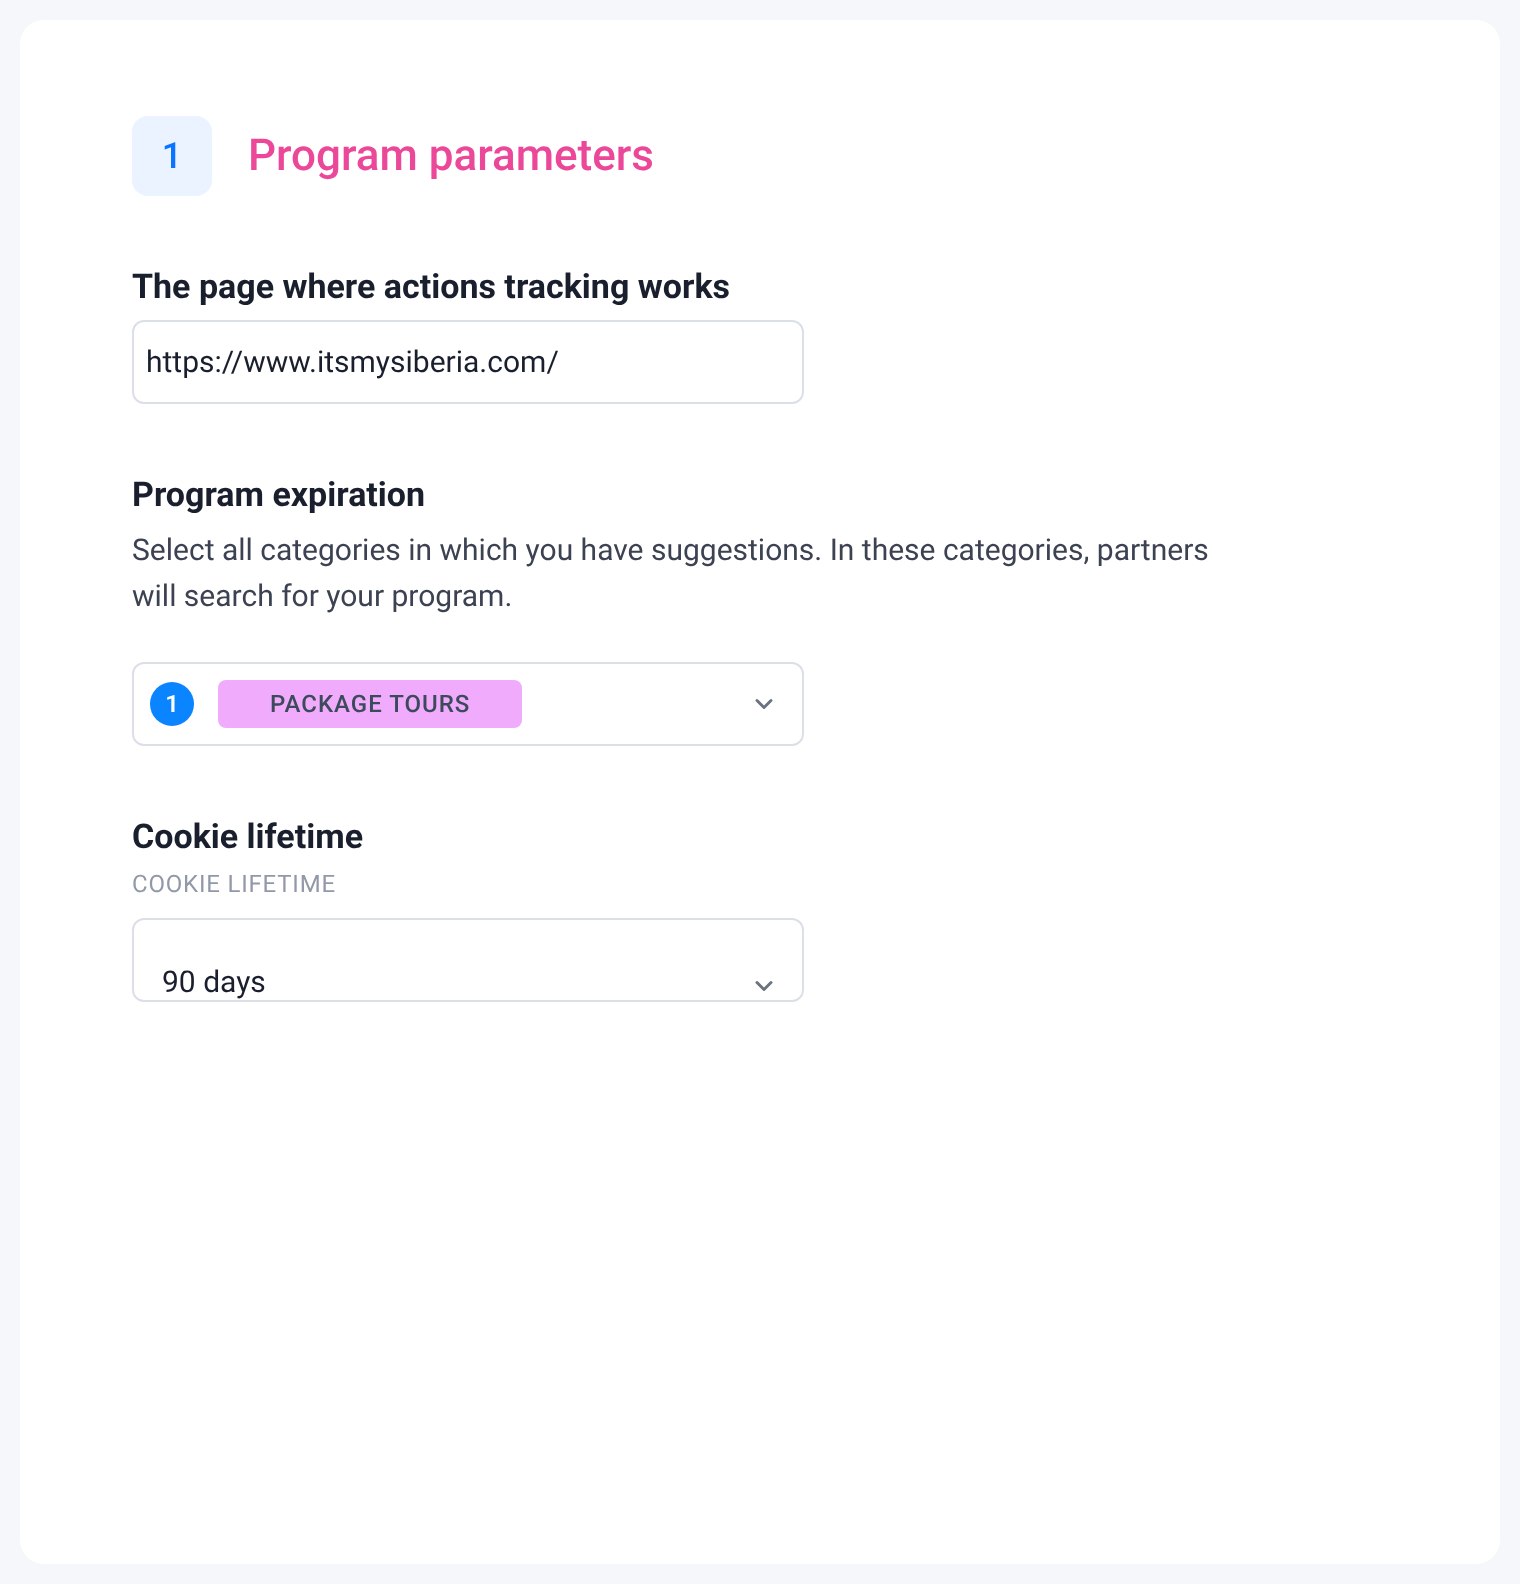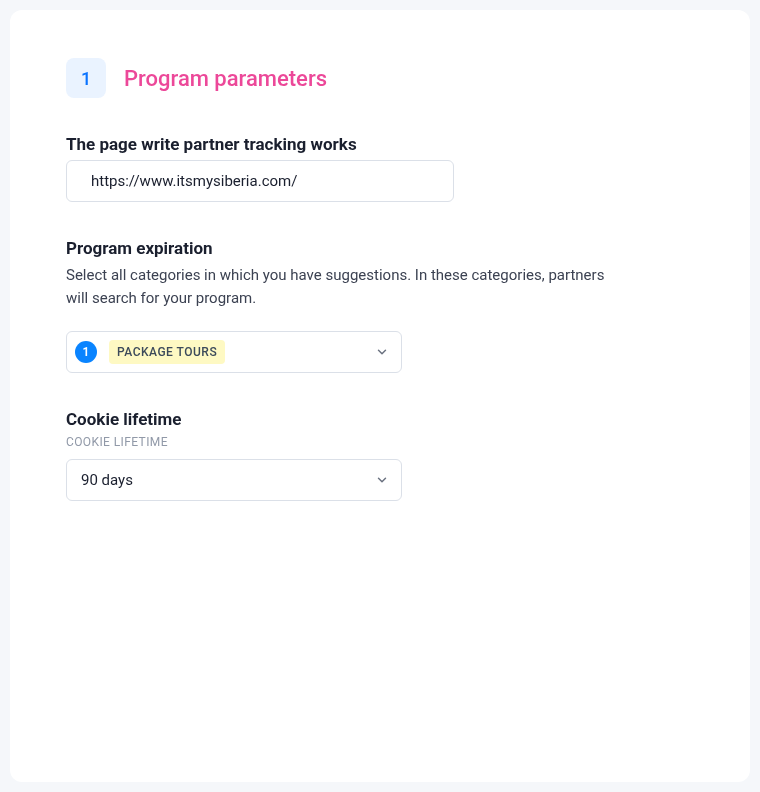--- a/index.html
+++ b/index.html
@@ -61,65 +61,66 @@
     }
     .field-label {
       font-size: 12px;
       color: #9199a8;
       letter-spacing: 0.4px;
       text-transform: uppercase;
       margin-bottom: 10px;
       font-weight: 400;
     }
     .input-text {
-      width: 388px;
+      width: 336px;
       height: 42px;
       border: 1px solid #dbe0e8;
       border-radius: 6px;
-      padding: 0 24px;
+      padding: 0 6px;
       font-size: 15px;
       color: #1a1f2e;
       font-family: inherit;
       outline: none;
     }
     .select-wrap {
       width: 336px;
       height: 42px;
       border: 1px solid #dbe0e8;
       border-radius: 6px;
       display: flex;
       align-items: center;
       padding: 0 12px 0 8px;
       cursor: pointer;
       position: relative;
     }
     .select-wrap.plain {
       padding-left: 14px;
+      align-items: flex-end;
     }
     .count-badge {
       width: 22px;
       height: 22px;
       border-radius: 50%;
       background: #0a84ff;
       color: #ffffff;
       font-size: 12px;
       font-weight: 600;
       display: flex;
       align-items: center;
       justify-content: center;
       margin-right: 12px;
       flex-shrink: 0;
     }
     .chip {
-      background: #fef9c3;
+      background: #f0abfc;
       color: #3c4a5a;
       font-size: 12px;
       font-weight: 500;
       letter-spacing: 0.5px;
-      padding: 5px 8px;
+      padding: 5px 26px;
       border-radius: 4px;
     }
     .select-value {
       font-size: 15px;
       color: #1a1f2e;
       flex: 1;
     }
     .chevron {
       margin-left: auto;
       display: flex;
@@ -138,21 +139,21 @@
 <body>
 
 <div class="card">
 
   <div class="step-header">
     <div class="step-number">1</div>
     <div class="step-title">Program parameters</div>
   </div>
 
   <div class="section">
-    <div class="section-title">The page write partner tracking works</div>
+    <div class="section-title">The page where actions tracking works</div>
     <input class="input-text" type="text" value="https://www.itsmysiberia.com/" style="">
   </div>
 
   <div class="section">
     <div class="section-title">Program expiration</div>
     <div class="section-desc">Select all categories in which you have suggestions. In these categories, partners will search for your program.</div>
     <div class="select-wrap">
       <div class="count-badge">1</div>
       <div class="chip">PACKAGE TOURS</div>
       <div class="spacer"></div>

